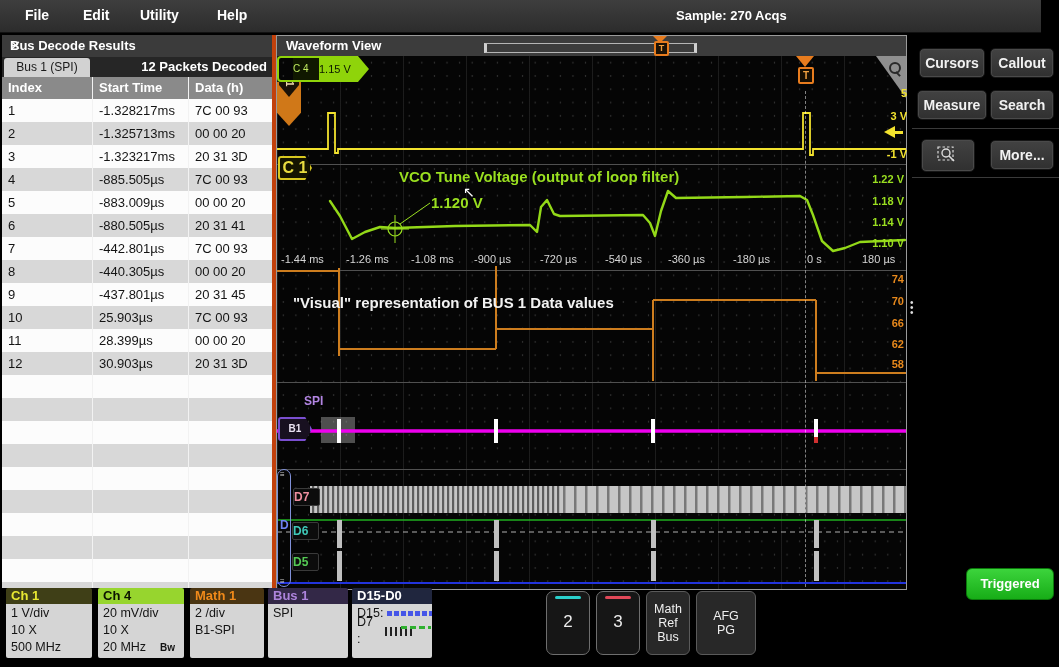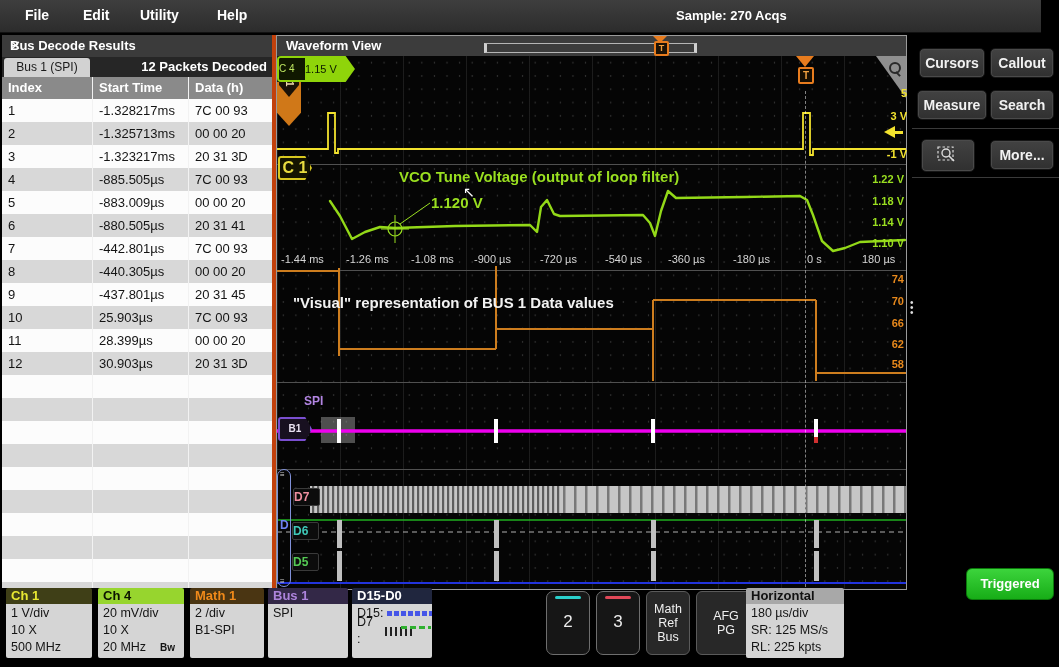--- a/index.html
+++ b/index.html
@@ -41,21 +41,21 @@
   .sep{position:absolute;left:0;width:629px;height:1px;background:#505050;}
   .axislbl{position:absolute;top:197px;color:#d6d6d6;font-size:11px;}
   .sclbl{position:absolute;font-size:11px;font-weight:700;text-align:right;width:44px;}
   .yellow{color:#f2e22e;} .green{color:#9adf20;} .orange{color:#e8891c;}
   .dash-trig{position:absolute;left:528px;top:35px;height:496px;width:0;border-left:1px dashed rgba(255,255,255,.5);}
   
   .chanbadge{position:absolute;font-weight:700;text-align:center;}
   .c1badge{left:1px;top:100px;width:30px;height:20px;background:#141400;border:2px solid #d8c820;color:#e8dc40;
            font-size:16px;line-height:20px;clip-path:polygon(0 0,80% 0,100% 50%,80% 100%,0 100%);border-radius:3px;}
   .c4badge{left:1px;top:117px;width:74px;height:22px;border-radius:4px;overflow:hidden;border:2px solid #8fd40a;
-           clip-path:polygon(0 0,88% 0,100% 50%,88% 100%,0 100%);display:flex;}
+           clip-path:polygon(0 0,88% 0,100% 50%,88% 100%,0 100%);display:flex;padding-left:14px;}
   .c4badge .cid{width:26px;background:#10;background:#101800;color:#bfe860;font-size:10px;line-height:22px;}
   .c4badge .cval{flex:1;background:#8fd40a;color:#0c1a00;font-size:11px;line-height:22px;}
   .m1badge-o{left:16px;top:281px;width:24px;height:44px;background:#d07818;clip-path:polygon(0 0,100% 0,100% 70%,50% 100%,0 70%);}
   .m1badge-i{position:absolute;left:2px;top:2px;width:20px;height:39px;background:#1a1208;clip-path:polygon(0 0,100% 0,100% 69%,50% 100%,0 69%);
              color:#ecd6ae;font-size:10px;font-weight:700;writing-mode:vertical-rl;text-align:center;line-height:20px;letter-spacing:1px;}
   .b1badge{left:1px;top:361px;width:30px;height:20px;background:#181020;border:2px solid #7a4fd0;color:#e8e0f0;
            font-size:10px;line-height:20px;clip-path:polygon(0 0,80% 0,100% 50%,80% 100%,0 100%);border-radius:3px;}
   .spilbl{position:absolute;left:27px;top:338px;color:#b285e2;font-size:12px;font-weight:700;}
   .dchip{position:absolute;width:25px;height:16px;background:#0c0c0c;border:1px solid #3a3a3a;border-radius:2px;
          font-size:12px;font-weight:700;line-height:16px;}
@@ -443,23 +443,15 @@
   <div class="sqbtn" style="left:646px;width:44px">
     <div>Math</div>
       <div>Ref</div>
       <div>Bus</div>
   </div>
   <div class="sqbtn" style="left:696px;width:60px">
     <div>AFG</div>
       <div>PG</div>
   </div>
 
-  <div class="badge" style="left:746px;width:98px">
-    <div class="bhead" style="background:#a8a8a8;color:#111">Horizontal</div>
-    <div class="bbody">
-      <div>180 µs/div</div>
-        <div>SR: 125 MS/s</div>
-        <div>RL: 225 kpts</div>
-    </div>
-  </div>
   <div class="triggered">Triggered</div>
 
 </div>
 
 </body></html>

